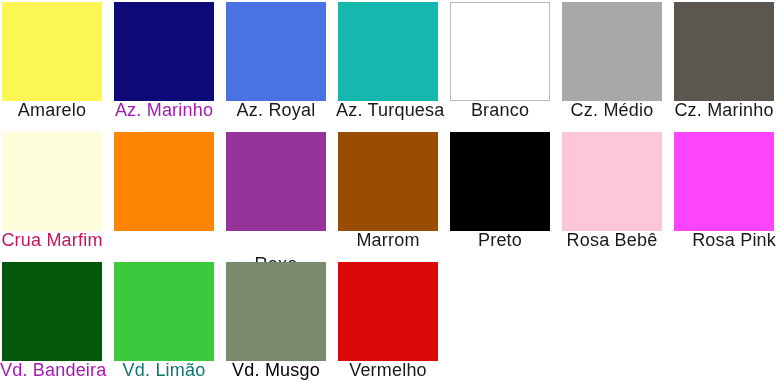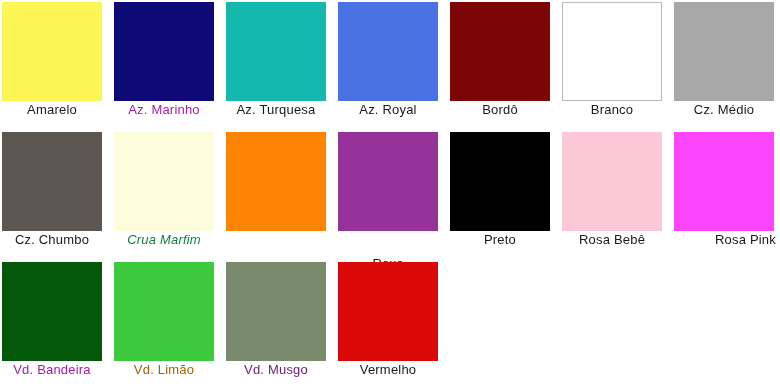--- a/index.html
+++ b/index.html
@@ -39,97 +39,97 @@
   }
   .swatch-chip.has-outline {
     border: 1px solid #b9b9bd;
   }
   .swatch-label {
     position: absolute;
     left: 0;
     top: 102px;
     width: 104px;
     text-align: center;
-    font-size: 13px;
+    font-size: 18px;
     line-height: 16px;
     color: #1a1a1a;
     letter-spacing: 0.2px;
     white-space: nowrap;
   }
 </style>
 </head>
 <body style="background: rgb(255, 255, 255);">
 
 <div id="palette-grid">
     <div class="swatch-cell">
       <div class="swatch-chip" title="Amarelo" style="background: rgb(252, 246, 85);"></div>
       <div class="swatch-label" style="color: rgb(26, 26, 26);">Amarelo</div>
     </div>
     <div class="swatch-cell">
       <div class="swatch-chip" title="Az. Marinho" style="background: rgb(13, 10, 120);"></div>
       <div class="swatch-label" style="color: #a21caf;">Az. Marinho</div>
     </div>
     <div class="swatch-cell">
-      <div class="swatch-chip" title="Az. Turquesa" style="background: rgb(20, 184, 172);"></div>
-      <div class="swatch-label" style="color: rgb(26, 26, 26);">Az. Turquesa</div>
-    </div>
-    <div class="swatch-cell">
       <div class="swatch-chip" title="Az. Royal" style="background: rgb(74, 114, 226);"></div>
       <div class="swatch-label" style="color: rgb(26, 26, 26);">Az. Royal</div>
     </div>
     <div class="swatch-cell">
-      <div class="swatch-chip" title="Bordô" style="background: rgb(124, 5, 5);"></div>
-      <div class="swatch-label" style="color: rgb(26, 26, 26);">Bordô</div>
+      <div class="swatch-chip" title="Az. Turquesa" style="background: rgb(20, 184, 172);"></div>
+      <div class="swatch-label" style="color: rgb(26, 26, 26);">Az. Turquesa</div>
     </div>
     <div class="swatch-cell">
       <div class="swatch-chip has-outline" title="Branco" style="background: rgb(255, 255, 255);"></div>
       <div class="swatch-label" style="color: rgb(26, 26, 26);">Branco</div>
     </div>
     <div class="swatch-cell">
       <div class="swatch-chip" title="Cz. Médio" style="background: rgb(168, 168, 168);"></div>
       <div class="swatch-label" style="color: rgb(26, 26, 26);">Cz. Médio</div>
     </div>
     <div class="swatch-cell">
       <div class="swatch-chip" title="Cz. Chumbo" style="background: rgb(92, 86, 80);"></div>
-      <div class="swatch-label" style="color: rgb(26, 26, 26);">Cz. Chumbo</div>
+      <div class="swatch-label" style="color: rgb(26, 26, 26);">Cz. Marinho</div>
     </div>
     <div class="swatch-cell">
       <div class="swatch-chip" title="Crua Marfim" style="background: rgb(253, 253, 220);"></div>
-      <div class="swatch-label" style="color: #15803d; font-style: italic;">Crua Marfim</div>
+      <div class="swatch-label" style="color: #be185d;">Crua Marfim</div>
     </div>
     <div class="swatch-cell">
       <div class="swatch-chip" title="Laranja" style="background: rgb(253, 132, 4);"></div>
     </div>
     <div class="swatch-cell">
       <div class="swatch-chip" title="Roxo" style="background: rgb(150, 51, 155);"></div>
       <div class="swatch-label" style="color: rgb(26, 26, 26); margin-top: 24px;">Roxo</div>
+    </div>
+    <div class="swatch-cell">
+      <div class="swatch-chip" title="Marrom" style="background: rgb(153, 76, 4);"></div>
+      <div class="swatch-label" style="color: rgb(26, 26, 26);">Marrom</div>
     </div>
     <div class="swatch-cell">
       <div class="swatch-chip" title="Preto" style="background: rgb(0, 0, 0);"></div>
       <div class="swatch-label" style="color: rgb(26, 26, 26);">Preto</div>
     </div>
     <div class="swatch-cell">
       <div class="swatch-chip" title="Rosa Bebê" style="background: rgb(252, 200, 216);"></div>
       <div class="swatch-label" style="color: rgb(26, 26, 26);">Rosa Bebê</div>
     </div>
     <div class="swatch-cell">
       <div class="swatch-chip" title="Rosa Pink" style="background: rgb(252, 68, 252);"></div>
       <div class="swatch-label" style="color: rgb(26, 26, 26); text-align: right;">Rosa Pink</div>
     </div>
     <div class="swatch-cell">
       <div class="swatch-chip" title="Vd. Bandeira" style="background: rgb(4, 88, 10);"></div>
       <div class="swatch-label" style="color: #a21caf;">Vd. Bandeira</div>
     </div>
     <div class="swatch-cell">
       <div class="swatch-chip" title="Vd. Limão" style="background: rgb(61, 201, 61);"></div>
-      <div class="swatch-label" style="color: #a16207;">Vd. Limão</div>
+      <div class="swatch-label" style="color: #0f766e;">Vd. Limão</div>
     </div>
     <div class="swatch-cell">
       <div class="swatch-chip" title="Vd. Musgo" style="background: rgb(122, 138, 108);"></div>
-      <div class="swatch-label" style="color: #701a75;">Vd. Musgo</div>
+      <div class="swatch-label" style="color: #000000;">Vd. Musgo</div>
     </div>
     <div class="swatch-cell">
       <div class="swatch-chip" title="Vermelho" style="background: rgb(219, 8, 8);"></div>
       <div class="swatch-label" style="color: rgb(26, 26, 26);">Vermelho</div>
     </div>
     <div class="swatch-cell is-empty"></div>
     <div class="swatch-cell is-empty"></div>
   </div>
 
 </body></html>

